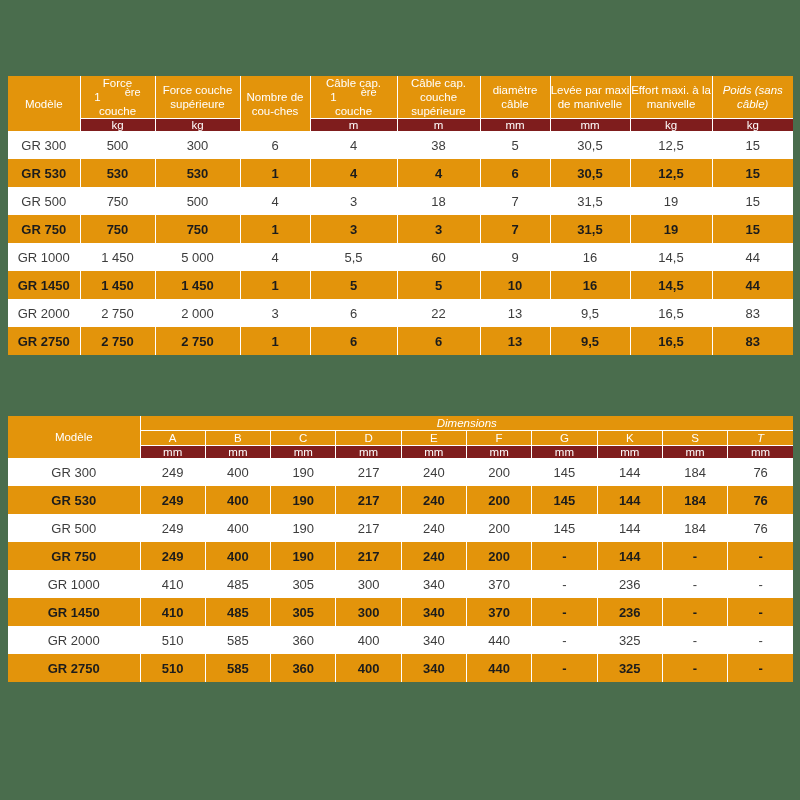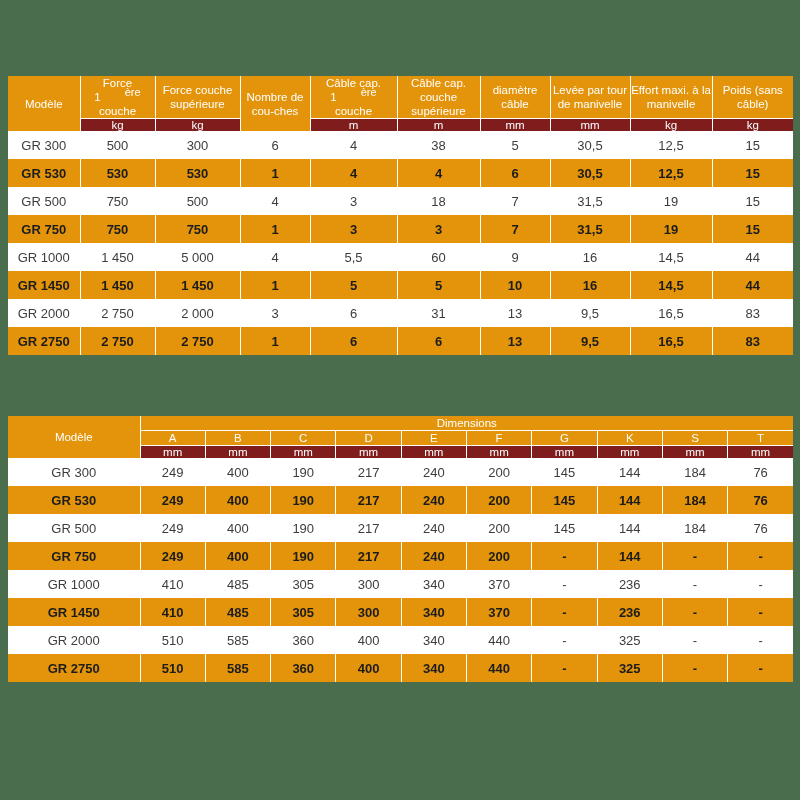--- a/index.html
+++ b/index.html
@@ -44,21 +44,21 @@
   
   .hd {
     background: #e3940b;
     color: #ffffff;
     font-size: 11.5px;
     line-height: 1.22;
     border-right: 1px solid #ffffff;
     border-bottom: 1px solid #ffffff;
     padding: 2px 2px;
   }
-  .hd.last { border-right: none; }
+  .hd.last { border-right: none; font-style: italic; }
   .hd.nob { border-bottom: none; }
   .hd-unit {
     background: #7f1d1d;
     color: #ffffff;
     font-size: 11.5px;
     border-right: 1px solid #ffffff;
     padding: 2px 0 3px 0;
   }
   .hd-unit.last { border-right: none; }
   .hd sup {
@@ -126,21 +126,21 @@
     </colgroup>
     <thead>
       <tr>
         <th class="hd nob" rowspan="2"><span>Modèle</span></th>
         <th class="hd"><span>Force 1</span><sup>ère</sup><span> couche</span></th>
         <th class="hd"><span>Force couche supérieure</span></th>
         <th class="hd nob" rowspan="2"><span>Nombre de cou-ches</span></th>
         <th class="hd"><span>Câble cap. 1</span><sup>ère</sup><span> couche</span></th>
         <th class="hd"><span>Câble cap. couche supérieure</span></th>
         <th class="hd"><span>diamètre câble</span></th>
-        <th class="hd"><span>Levée par tour de manivelle</span></th>
+        <th class="hd"><span>Levée par maxi de manivelle</span></th>
         <th class="hd"><span>Effort maxi. à la manivelle</span></th>
         <th class="hd last"><span>Poids (sans câble)</span></th>
       </tr>
       <tr>
         <td class="hd-unit">kg</td>
         <td class="hd-unit">kg</td>
         <td class="hd-unit">m</td>
         <td class="hd-unit">m</td>
         <td class="hd-unit">mm</td>
         <td class="hd-unit">mm</td>
@@ -220,21 +220,21 @@
           <td>16</td>
           <td>14,5</td>
           <td class="last">44</td>
         </tr>
         <tr class="row-light">
           <td>GR 2000</td>
           <td>2 750</td>
           <td>2 000</td>
           <td>3</td>
           <td>6</td>
-          <td>31</td>
+          <td>22</td>
           <td>13</td>
           <td>9,5</td>
           <td>16,5</td>
           <td class="last">83</td>
         </tr>
         <tr class="row-dark">
           <td>GR 2750</td>
           <td>2 750</td>
           <td>2 750</td>
           <td>1</td>

